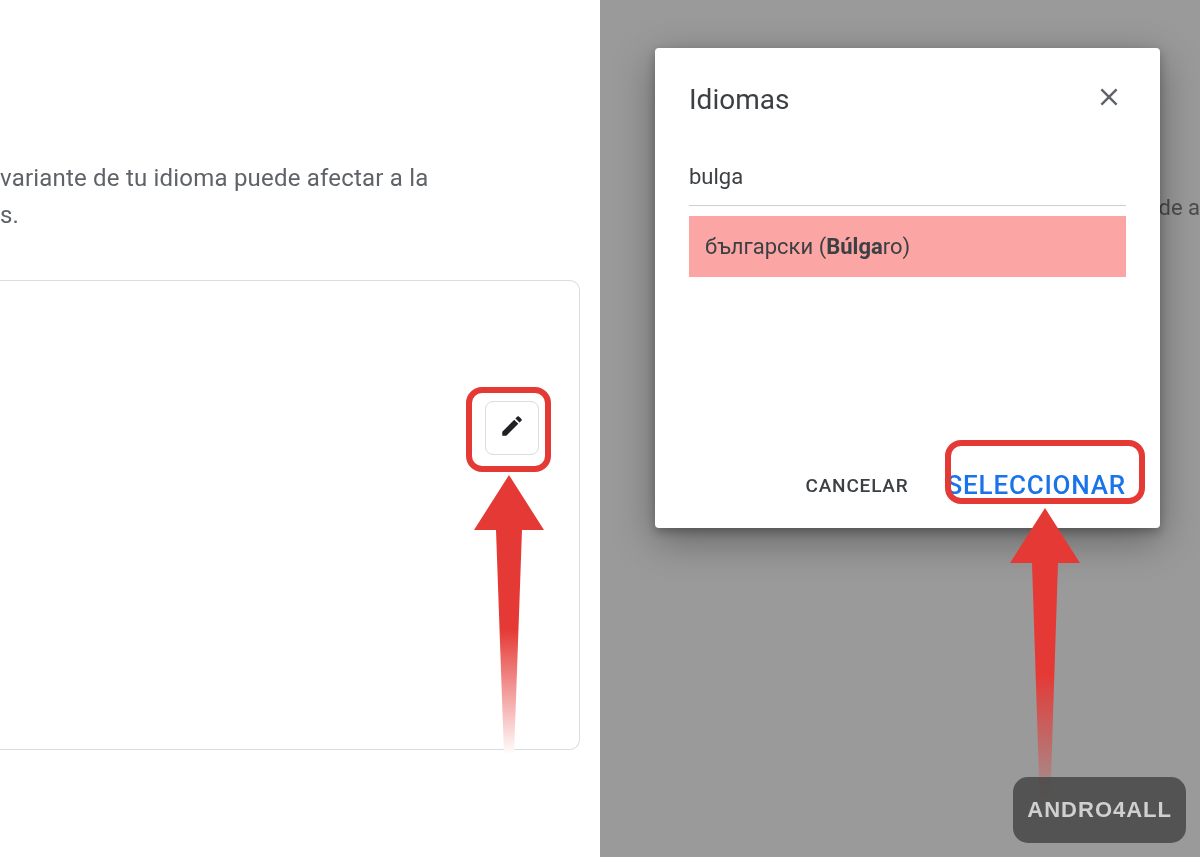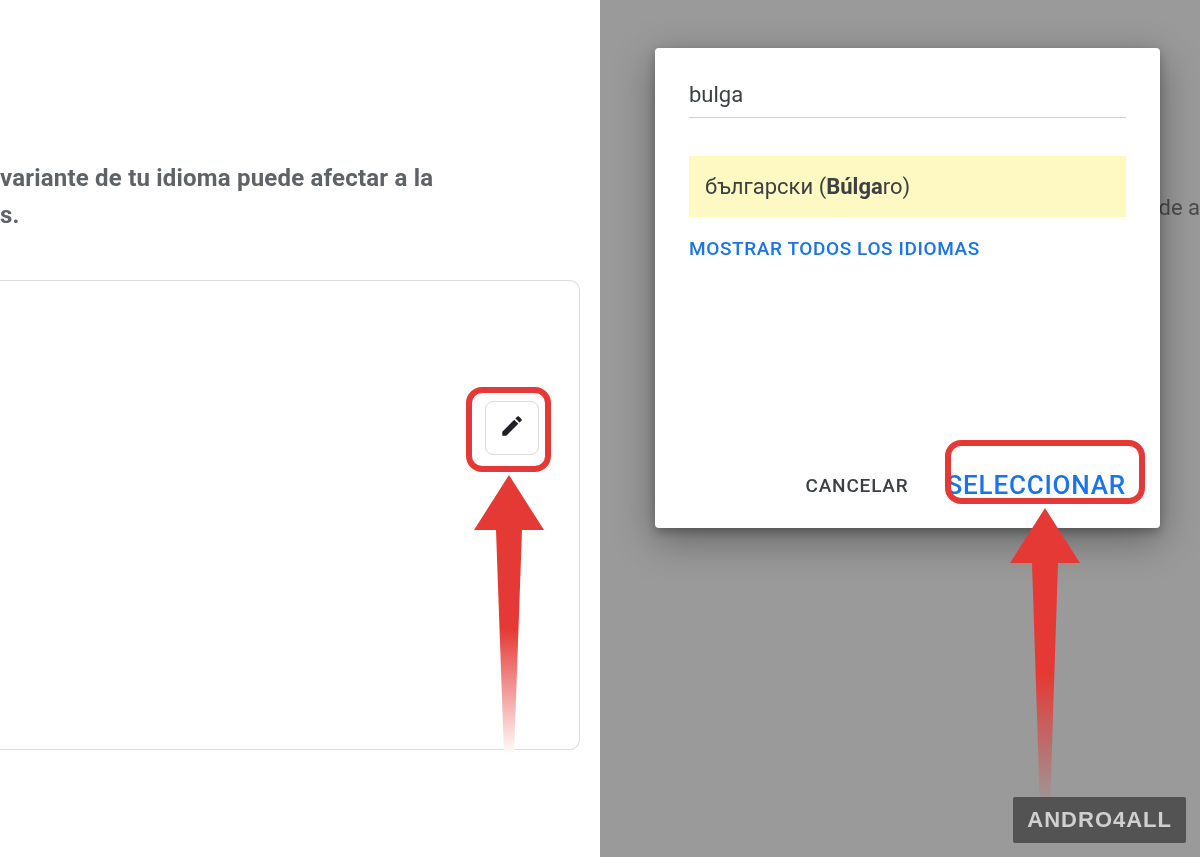--- a/index.html
+++ b/index.html
@@ -16,21 +16,20 @@
   }
   .left-desc {
     position: absolute;
     top: 160px;
     left: 0;
     right: 20px;
     color: #5f6368;
     font-size: 24px;
     line-height: 1.55;
     letter-spacing: 0.2px;
-    font-weight: bold;
   }
   .left-card {
     position: absolute;
     top: 280px;
     left: 0;
     width: 580px;
     height: 470px;
     border: 1.5px solid #dadce0;
     border-top-right-radius: 10px;
     border-bottom-right-radius: 10px;
@@ -119,35 +118,35 @@
   .close-btn {
     width: 34px; height: 34px;
     display: flex; align-items: center; justify-content: center;
     cursor: pointer;
     color: #5f6368;
   }
   .close-btn svg { width: 26px; height: 26px; stroke: #5f6368; stroke-width: 2.2; fill: none; }
 
   .search-row {
     border-bottom: 1.5px solid #cfcfcf;
-    padding-bottom: 10px;
-    margin-bottom: 38px;
+    padding-bottom: 16px;
+    margin-bottom: 10px;
   }
   .search-input {
     border: none;
     outline: none;
     font-size: 22px;
     color: #3c4043;
     width: 100%;
     background: transparent;
     font-family: inherit;
   }
 
   .suggestion {
-    background: #fef9c3;
+    background: #fca5a5;
     padding: 18px 16px;
     font-size: 22px;
     color: #3c4043;
     margin-bottom: 20px;
     cursor: pointer;
   }
   .suggestion .match { font-weight: 700; }
 
   .show-all {
     color: #1a73e8;
@@ -185,22 +184,22 @@
   .watermark {
     position: absolute;
     bottom: 14px;
     right: 14px;
     background: rgba(70,70,70,0.85);
     color: #d0d0d0;
     font-family: "Arial Black", Arial, sans-serif;
     font-weight: 700;
     font-size: 22px;
     letter-spacing: 1px;
-    padding: 10px 14px;
-    border-radius: 2px;
+    padding: 20px 14px;
+    border-radius: 15px;
   }
 </style>
 </head>
 <body>
 
 <div class="left-panel">
   <div class="left-desc" style="white-space: pre-line;">variante de tu idioma puede afectar a la
 s.</div>
   <div class="left-card">
     <div class="edit-btn">
@@ -213,27 +212,37 @@
   </div>
 </div>
 
 <div class="right-panel">
   <div class="bg-line bgl1"></div>
 
   <div class="bg-edge">ede a</div>
 </div>
 
 <div class="dialog">
+  <div class="dialog-header">
+    <div class="dialog-title">Idiomas</div>
+    <div class="close-btn">
+      <span>
+        <svg viewBox="0 0 24 24">
+            <line x1="5" y1="5" x2="19" y2="19"></line>
+            <line x1="19" y1="5" x2="5" y2="19"></line>
+          </svg>
+      </span>
+    </div>
+  </div>
   <div class="search-row">
     <input class="search-input" type="text" value="bulga" style="">
   </div>
   <div class="suggestion">
     <span>български</span><span>  (</span><span class="match">Búlga</span><span>ro)</span>
   </div>
-  <div class="show-all">MOSTRAR TODOS LOS IDIOMAS</div>
   <div class="dialog-actions">
     <div class="btn-cancel">CANCELAR</div>
     <div class="btn-select">SELECCIONAR</div>
   </div>
 </div>
 
 <div class="highlight-box hl-left"></div>
 <div class="highlight-box hl-right"></div>
 
 <svg class="arrow arrow-left" viewBox="0 0 70 280" preserveAspectRatio="none">

